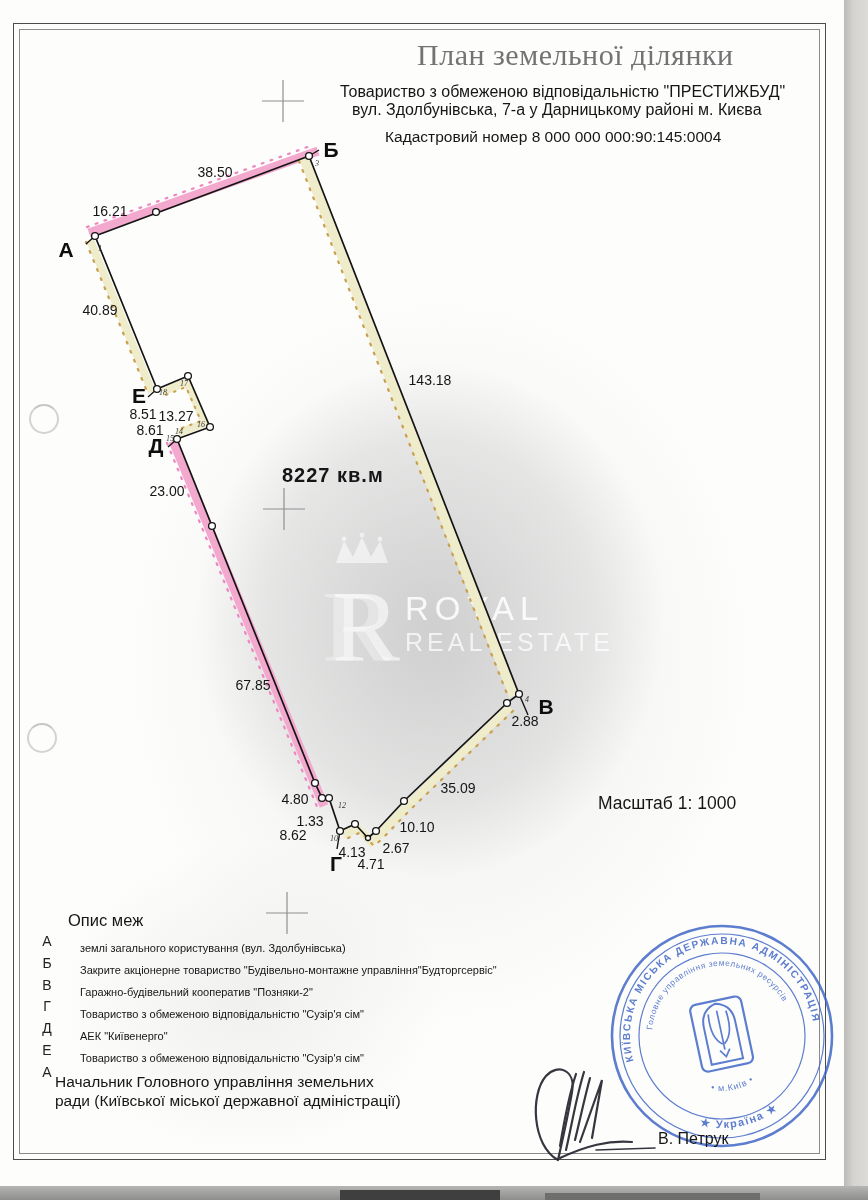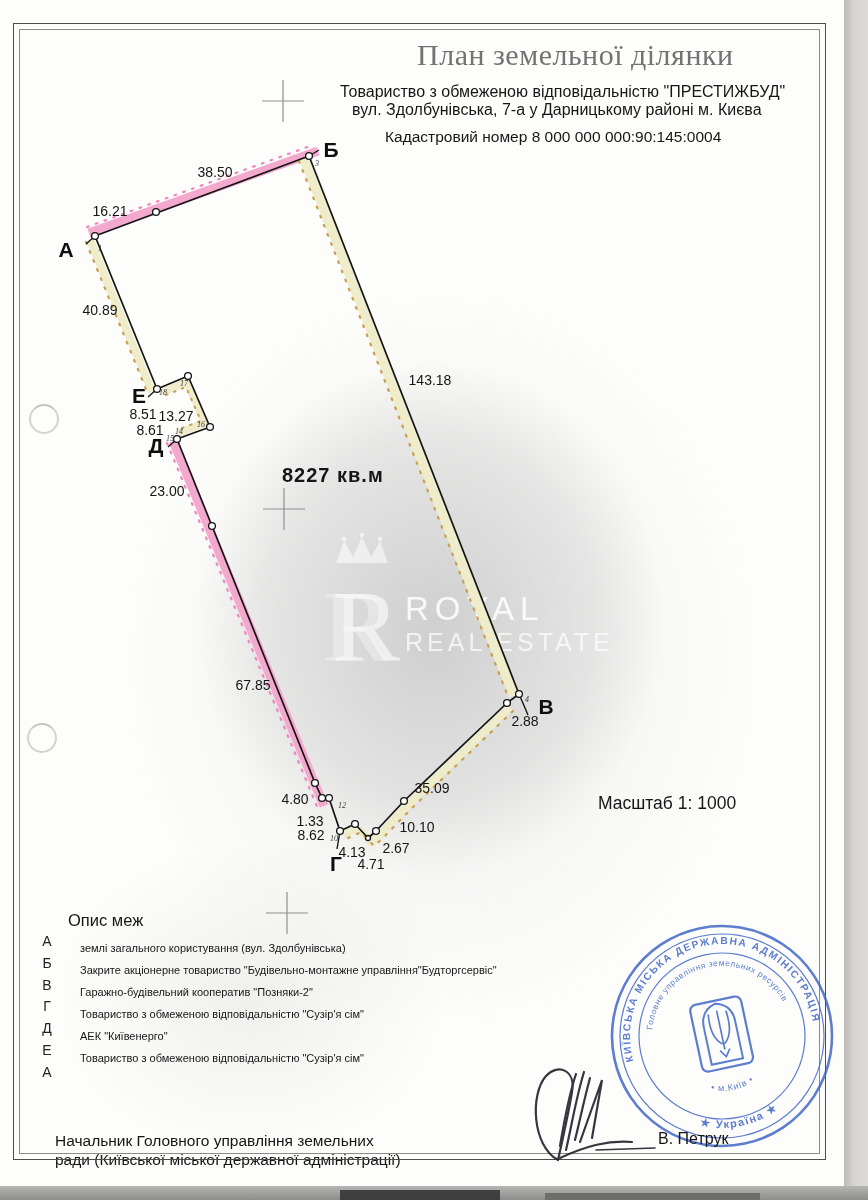--- a/index.html
+++ b/index.html
@@ -43,21 +43,21 @@
   .scale-label{position:absolute;left:598px;top:793px;font-size:17.5px;z-index:4;}
   
   .wm{position:absolute;left:300px;top:533px;width:300px;height:140px;z-index:2;pointer-events:none;}
   .wm-royal{position:absolute;left:405px;top:590px;font-size:33px;letter-spacing:6px;color:rgba(255,255,255,.85);z-index:2;}
   .wm-estate{position:absolute;left:405px;top:628px;font-size:25px;letter-spacing:4px;color:rgba(255,255,255,.72);z-index:2;}
   
   .legend-heading{position:absolute;left:68px;top:911px;font-size:16.5px;z-index:4;}
   .legend-letter{font-size:14px;color:#222;}
   .legend-entry{position:absolute;left:80px;transform:translateY(-50%);font-size:11px;white-space:nowrap;z-index:4;}
   
-  .official{position:absolute;left:55px;top:1132px;z-index:4;}
+  .official{position:absolute;left:55px;top:1073px;z-index:4;}
   .official-line{font-size:15.5px;line-height:18.5px;white-space:nowrap;}
   .sign-name{position:absolute;left:658px;top:1130px;font-size:16px;z-index:8;}
   .stamp-svg{position:absolute;left:608px;top:922px;z-index:6;opacity:.82;}
   .stamp-svg text{fill:var(--stamp);font-family:"Liberation Sans",sans-serif;}
   .stamp-svg .ln{stroke:var(--stamp);fill:none;}
   .sig-svg{position:absolute;left:520px;top:1058px;z-index:7;}
   .band-pink{stroke:var(--pink);}
   .dots-pink{stroke:var(--pink-dot);}
   .band-yellow{stroke:var(--yellow);}
   .dots-yellow{stroke:var(--yellow-dot);}
@@ -148,26 +148,26 @@
       <span class="m-label" style="left: 215px; top: 172px;">38.50</span>
       <span class="m-label" style="left: 100px; top: 310px;">40.89</span>
       <span class="m-label" style="left: 430px; top: 380px;">143.18</span>
       <span class="m-label" style="left: 143px; top: 414px;">8.51</span>
       <span class="m-label" style="left: 176px; top: 416px;">13.27</span>
       <span class="m-label" style="left: 150px; top: 430px;">8.61</span>
       <span class="m-label" style="left: 167px; top: 491px;">23.00</span>
       <span class="m-label" style="left: 245px; top: 685px; padding-left: 16px;">67.85</span>
       <span class="m-label" style="left: 295px; top: 799px;">4.80</span>
       <span class="m-label" style="left: 310px; top: 821px;">1.33</span>
-      <span class="m-label" style="left: 311px; top: 835px; text-align: center;">8.62</span>
+      <span class="m-label" style="left: 293px; top: 835px; text-align: center;">8.62</span>
       <span class="m-label" style="left: 352px; top: 852px;">4.13</span>
       <span class="m-label" style="left: 371px; top: 864px;">4.71</span>
       <span class="m-label" style="left: 396px; top: 848px;">2.67</span>
       <span class="m-label" style="left: 417px; top: 827px;">10.10</span>
-      <span class="m-label" style="left: 432px; top: 788px; text-align: right;">35.09</span>
+      <span class="m-label" style="left: 458px; top: 788px; text-align: right;">35.09</span>
       <span class="m-label" style="left: 525px; top: 721px;">2.88</span>
       <span class="v-label" style="left: 66px; top: 250px;">А</span>
       <span class="v-label" style="left: 331px; top: 150px;">Б</span>
       <span class="v-label" style="left: 546px; top: 707px;">В</span>
       <span class="v-label" style="left: 336px; top: 864px;">Г</span>
       <span class="v-label" style="left: 156px; top: 446px;">Д</span>
       <span class="v-label" style="left: 139px; top: 396px;">Е</span>
       <span class="p-num" style="left: 100px; top: 248px;">1</span>
       <span class="p-num" style="left: 317px; top: 163px;">3</span>
       <span class="p-num" style="left: 527px; top: 699px;">4</span>

